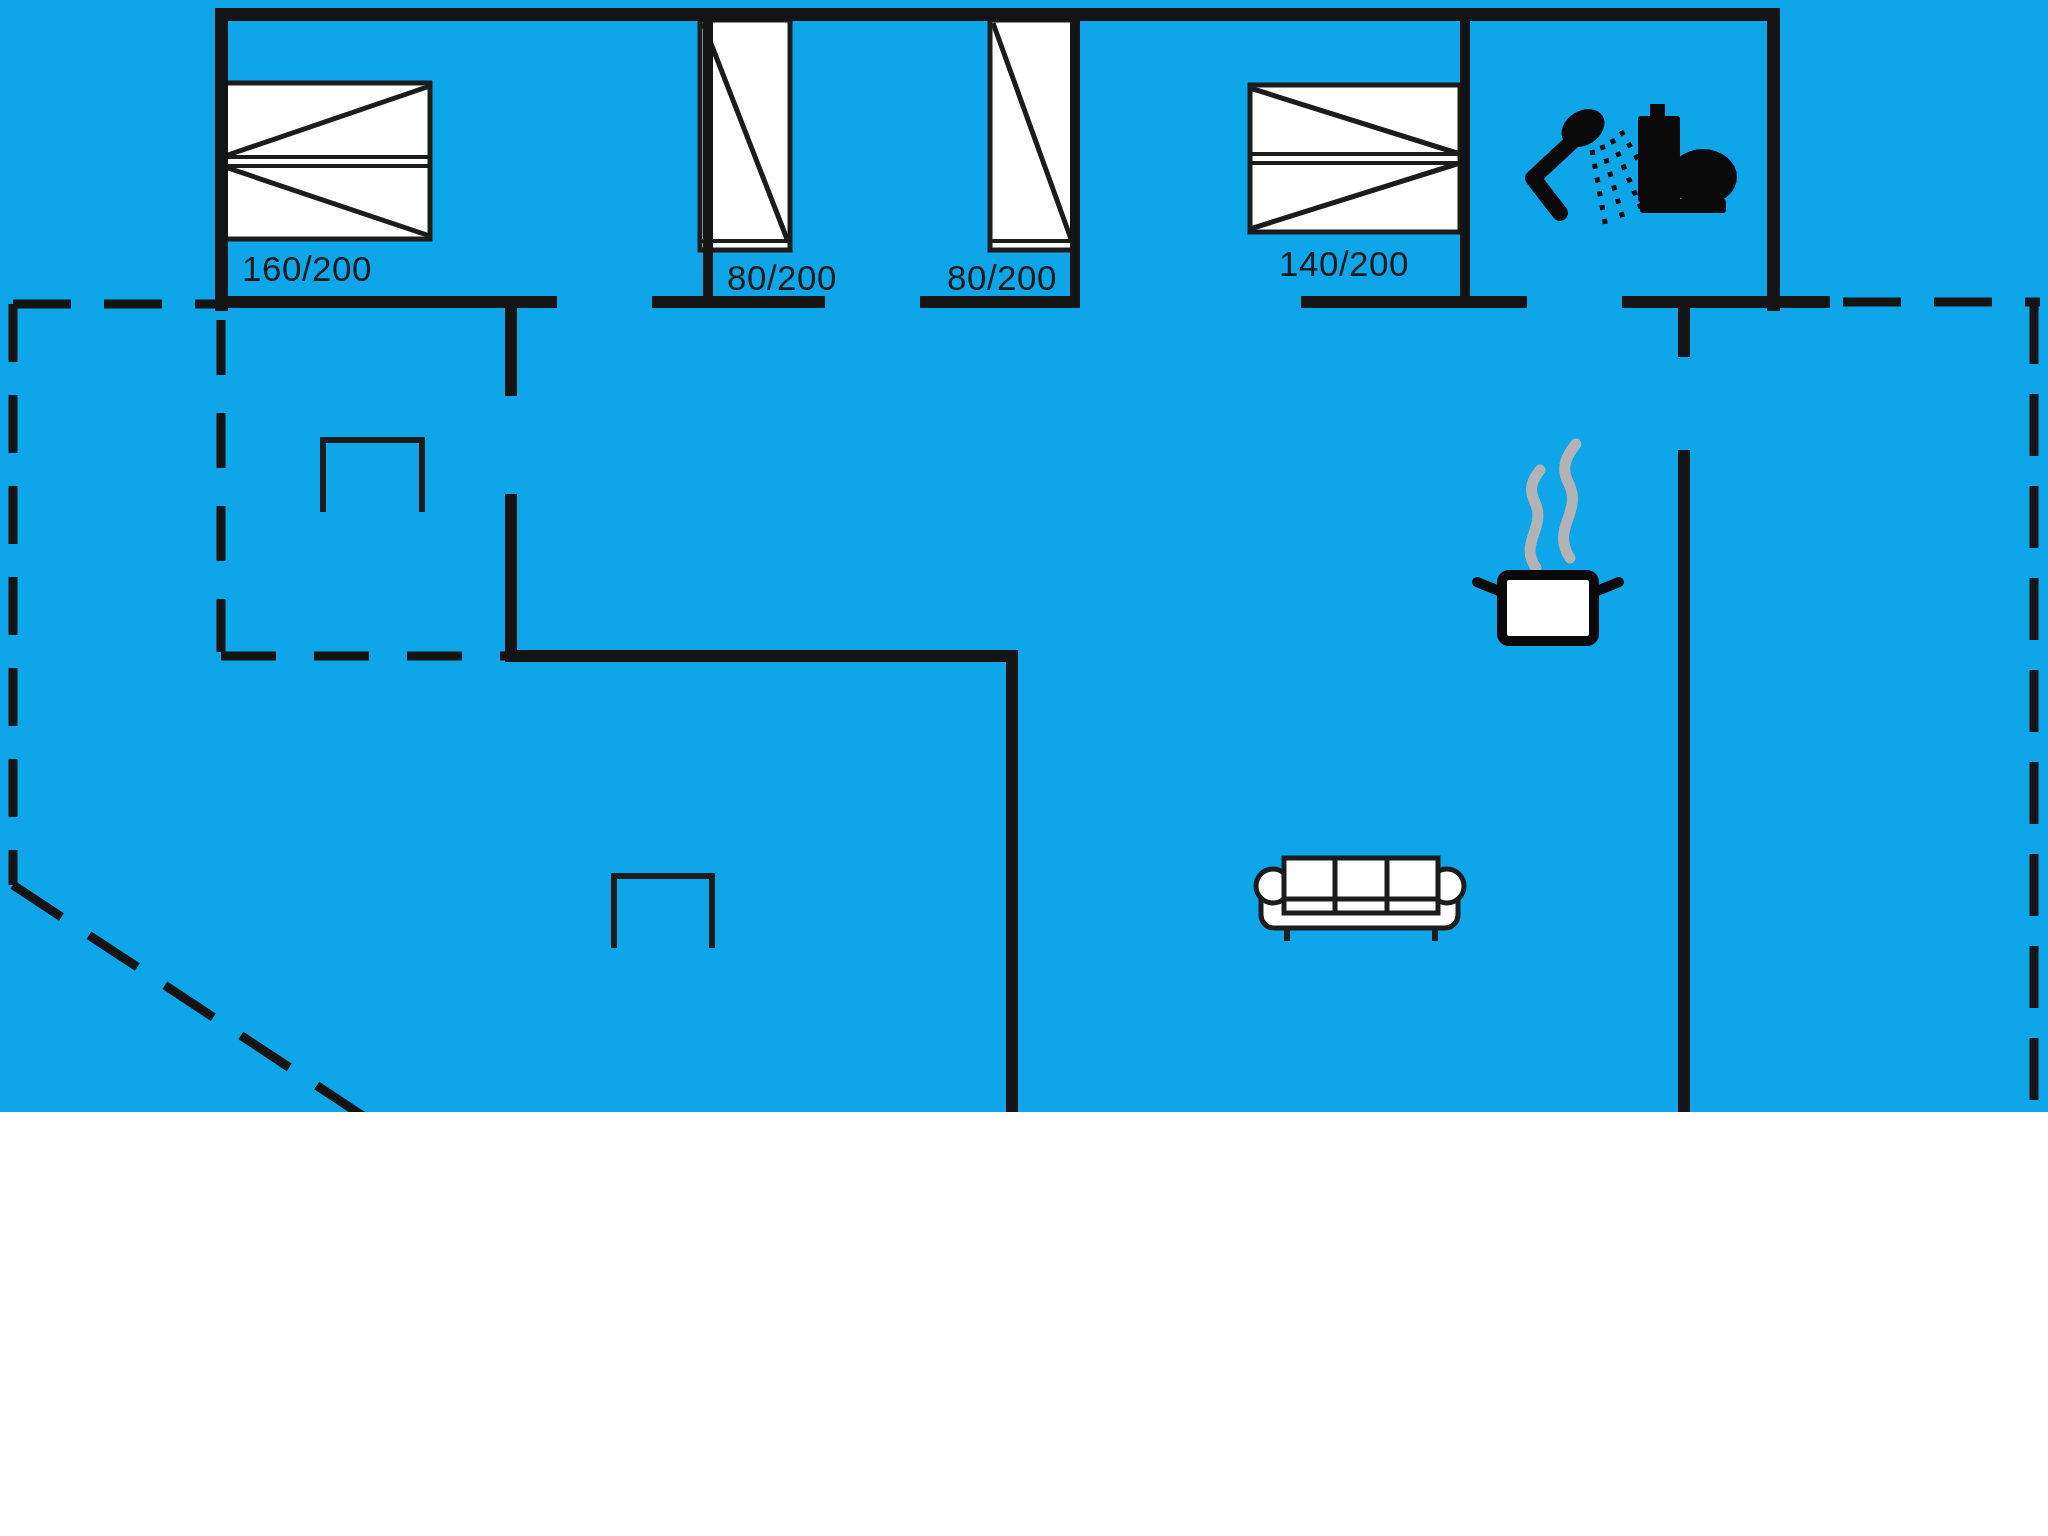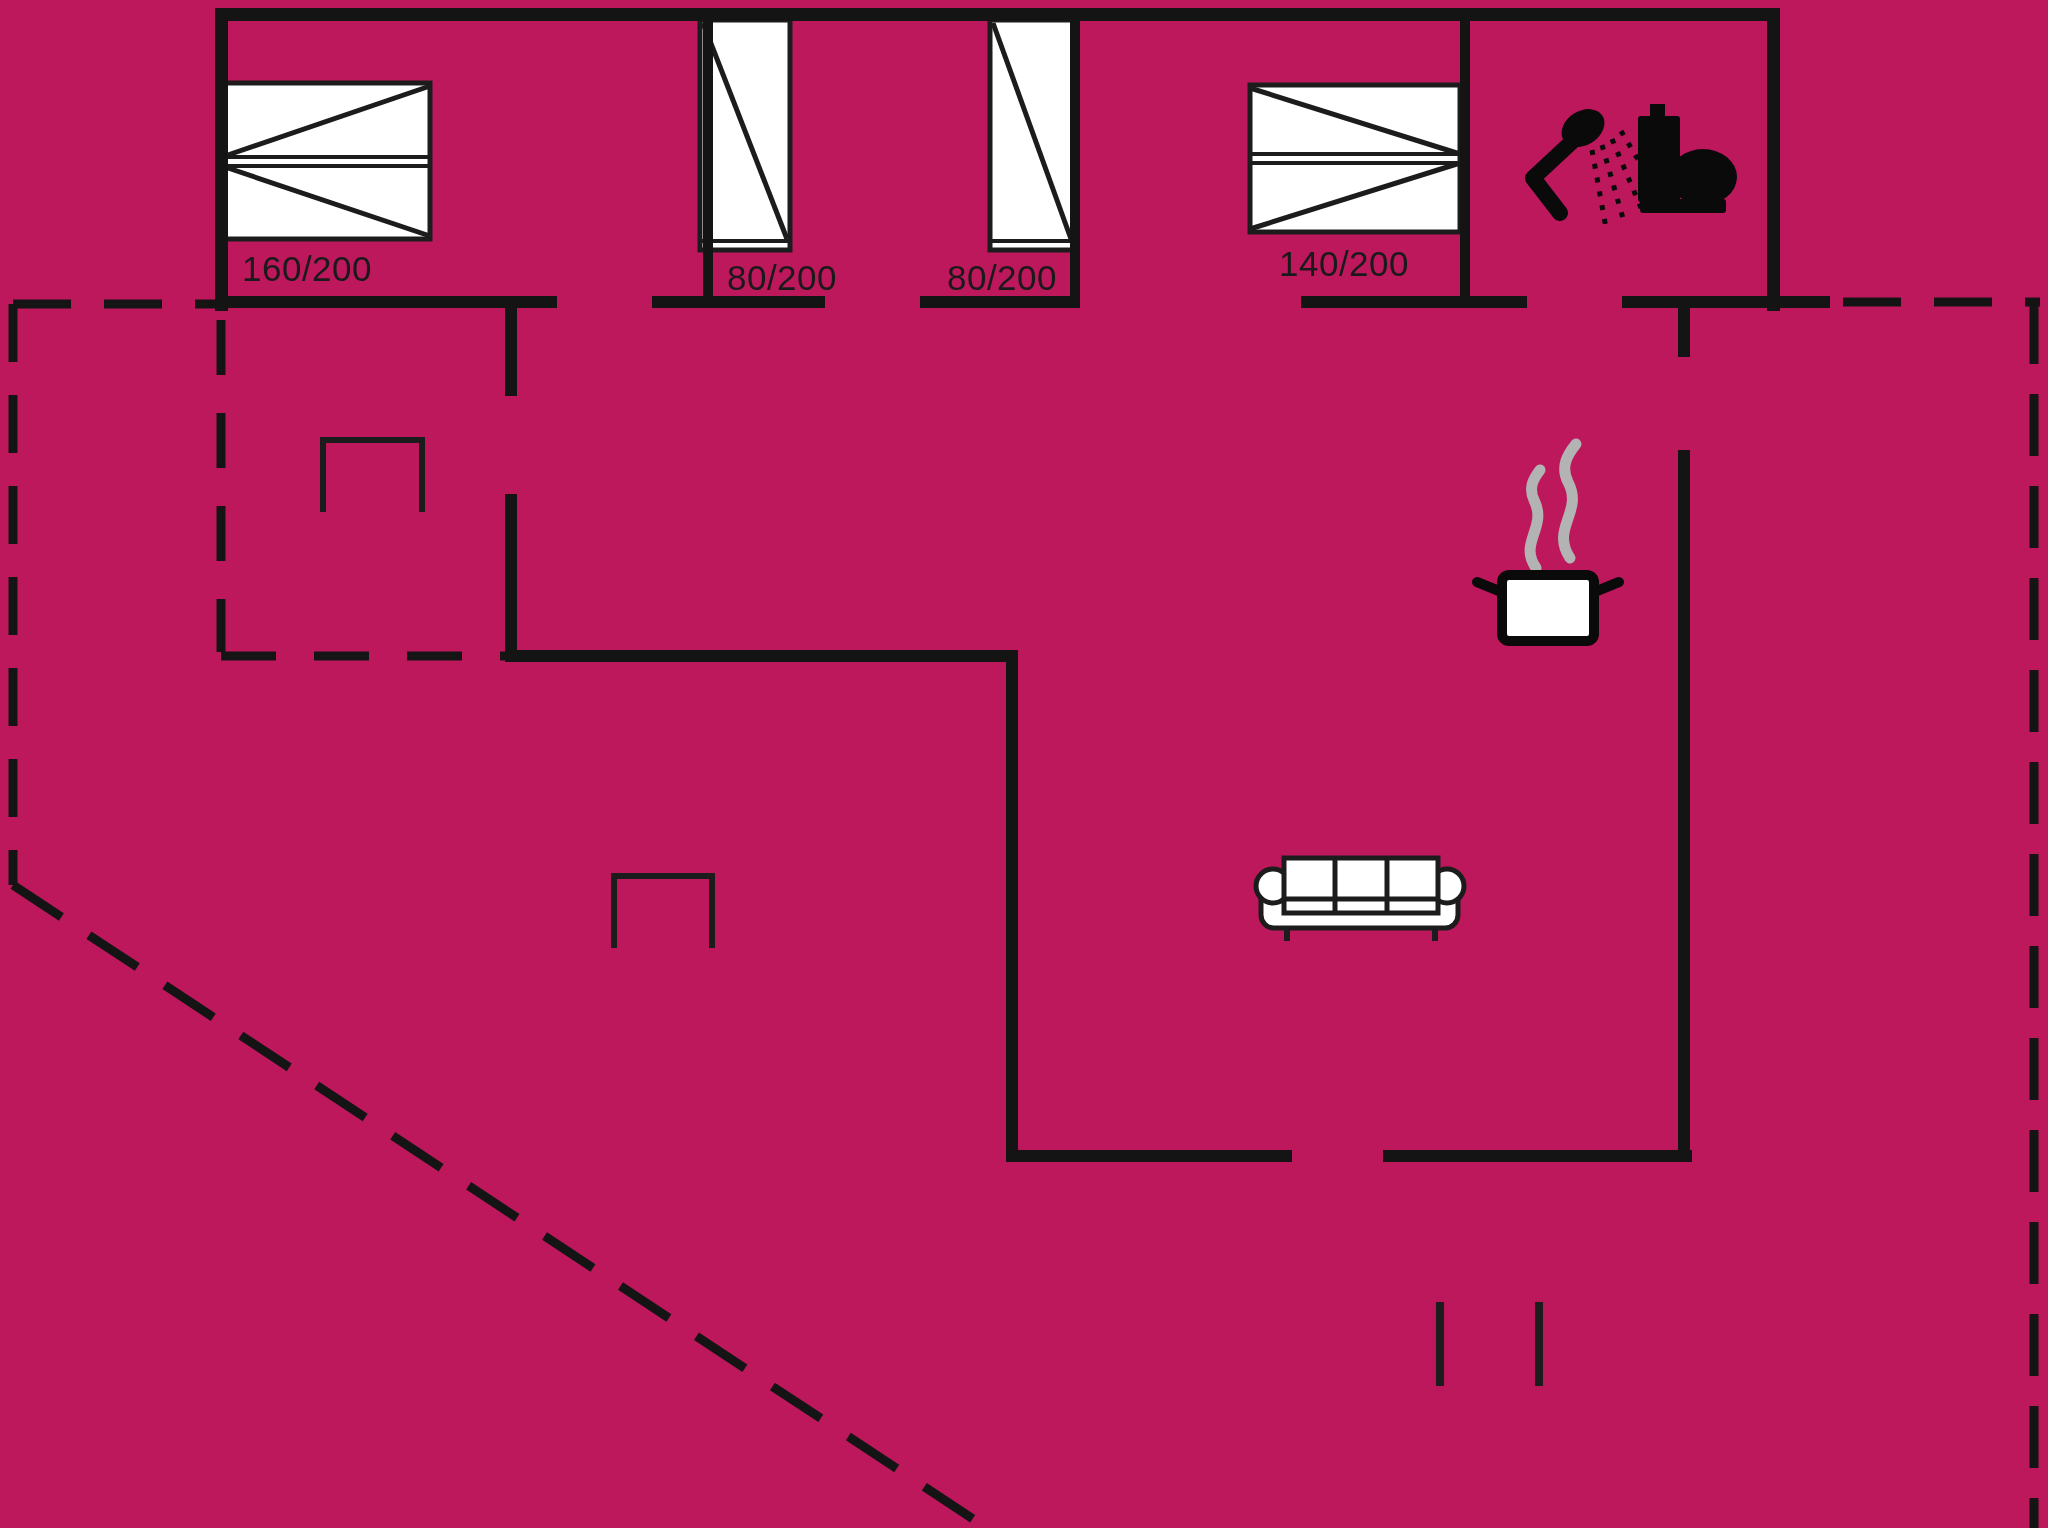--- a/index.html
+++ b/index.html
@@ -3,22 +3,22 @@
 <meta charset="utf-8">
 <style>
   html, body {
     margin: 0;
     padding: 0;
     background: #ffffff;
   }
   .stage {
     position: relative;
     width: 2048px;
-    height: 1528px;
-    background: #be185d;
+    height: 1112px;
+    background: #0ea5e9;
     overflow: hidden;
     font-family: "Liberation Sans", sans-serif;
   }
   svg { display: block; }
   .bed-label {
     font-family: "Liberation Sans", "DejaVu Sans", sans-serif;
     font-size: 35px;
     fill: #1a1a1a;
     letter-spacing: 0.5px;
   }

